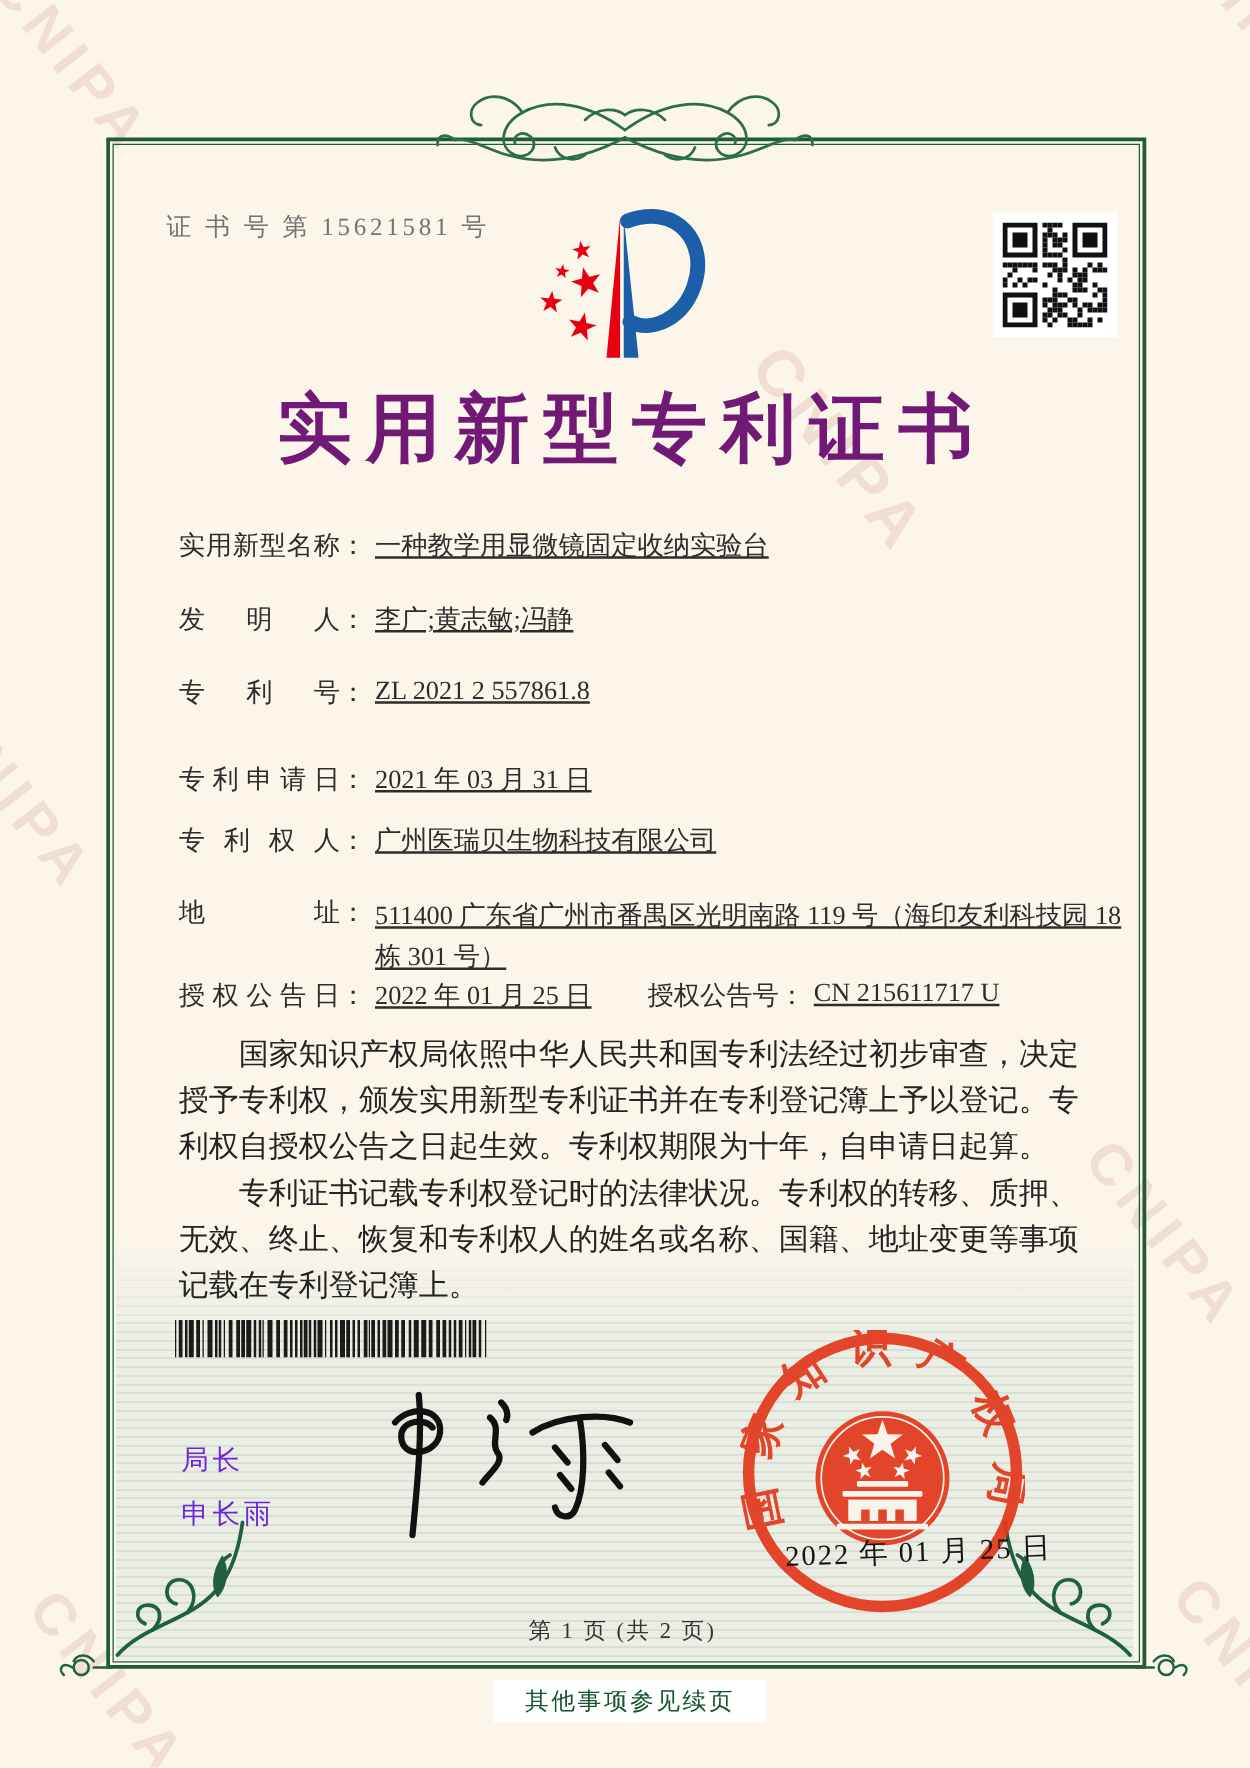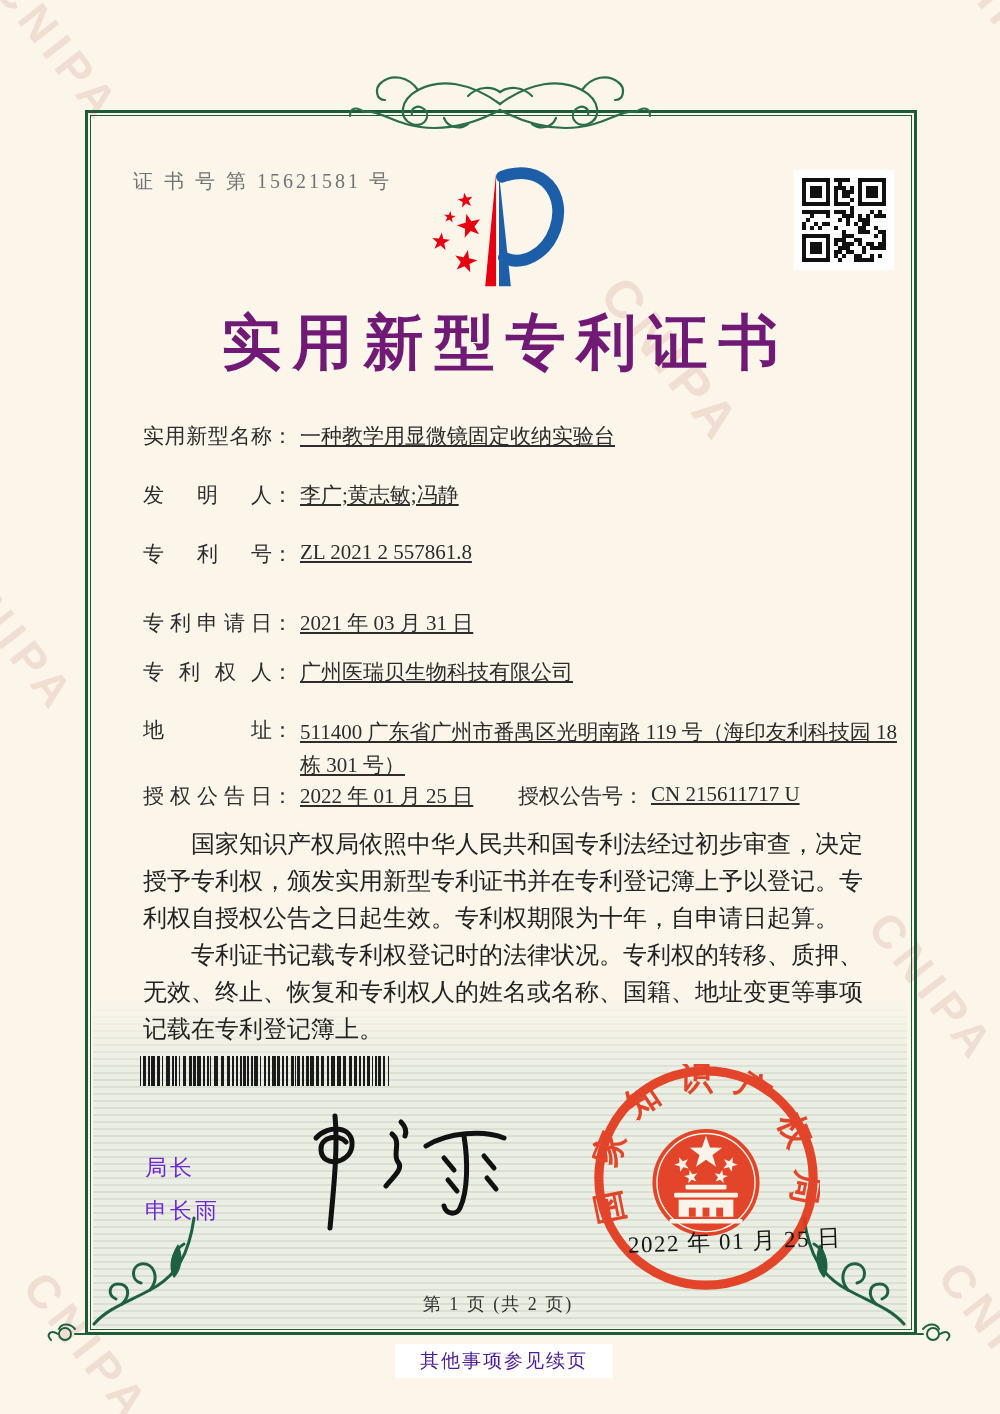--- a/index.html
+++ b/index.html
@@ -64,21 +64,21 @@
     position:absolute;left:628px;top:1226px;font-size:23px;color:#141414;
     letter-spacing:1.5px;transform:rotate(-2deg);white-space:nowrap;
   }
   .page-info{
     position:absolute;left:85px;top:1292px;width:826px;text-align:center;
     font-size:18px;letter-spacing:2px;color:#333;
   }
   .cont-note{
     position:absolute;left:395px;top:1344px;width:218px;height:34px;background:#ffffff;
     display:flex;align-items:center;justify-content:center;
-    font-size:19px;letter-spacing:2px;color:#4c1d95;
+    font-size:19px;letter-spacing:2px;color:#14532d;
   }
   .ornament{position:absolute;pointer-events:none;}
 </style>
 </head>
 <body>
 
 <span class="wm" style="left:-30px;top:20px;">CNIPA</span>
 <span class="wm" style="left:905px;top:-30px;">CNIPA</span>
 <span class="wm" style="left:575px;top:330px;font-size:52px;">CNIPA</span>
 <span class="wm" style="left:-75px;top:610px;">CNIPA</span>

